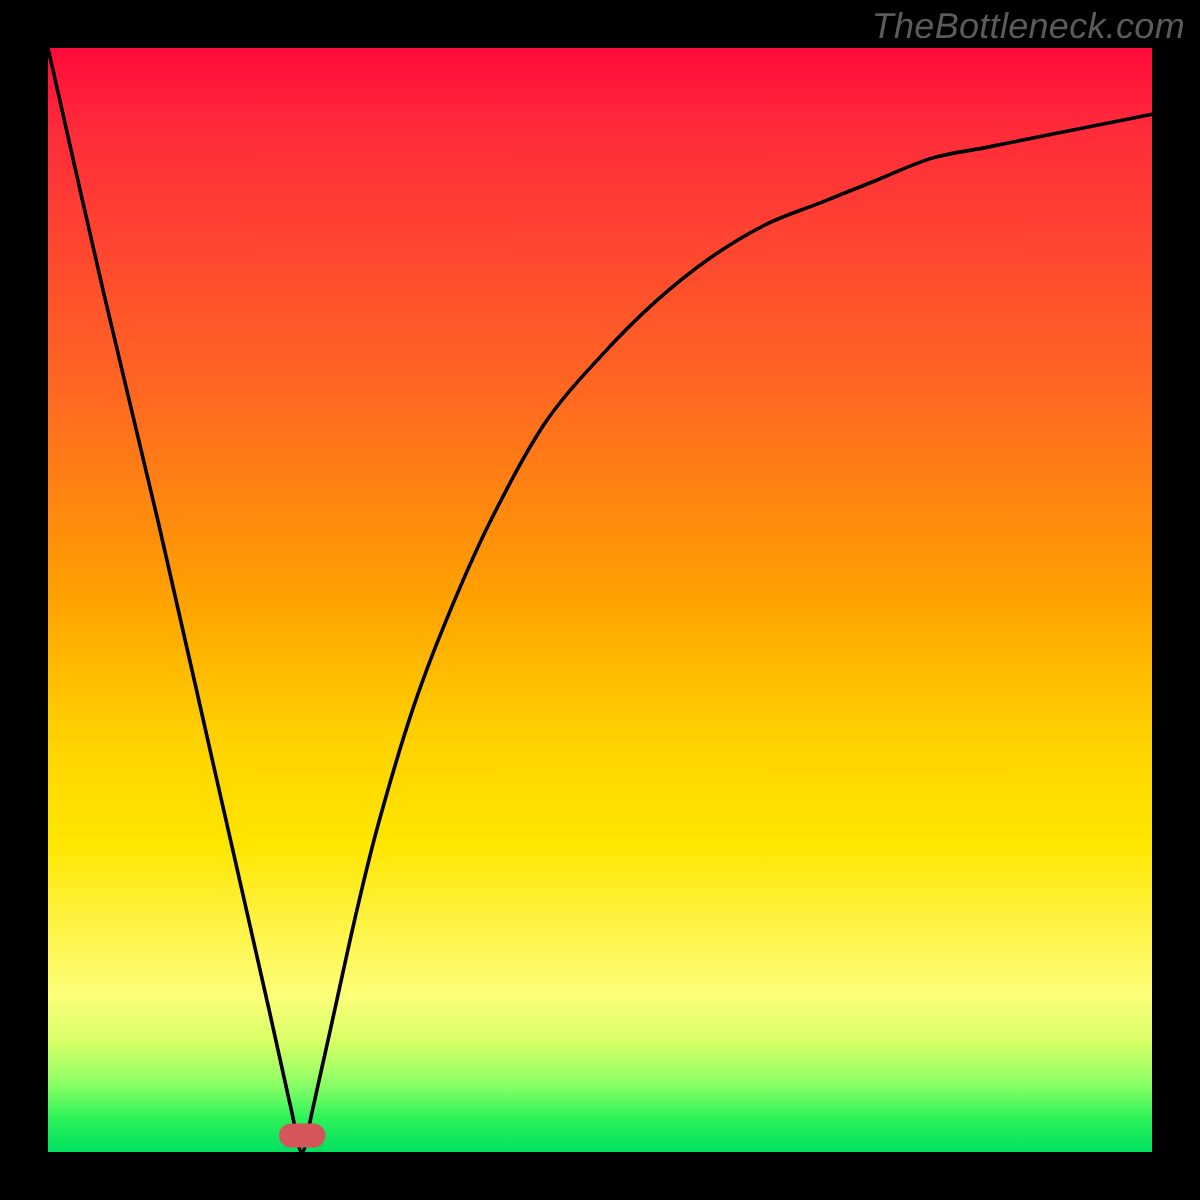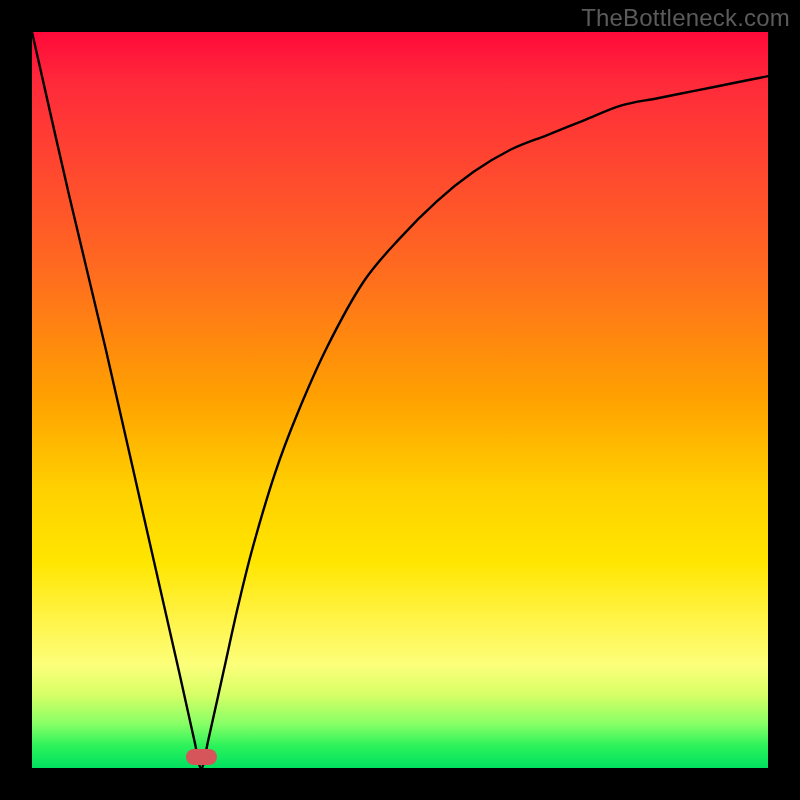--- a/index.html
+++ b/index.html
@@ -43,20 +43,21 @@
   }
   .watermark {
     position: absolute;
     top: 4px;
     right: 10px;
     color: #5b5b5b;
     font-size: 24px;
     font-weight: 500;
     letter-spacing: 0.2px;
     user-select: none;
+    font-style: italic;
   }
   svg.curve {
     position: absolute;
     left: 0;
     top: 0;
     width: 736px;
     height: 736px;
     overflow: visible;
   }
   .marker {

